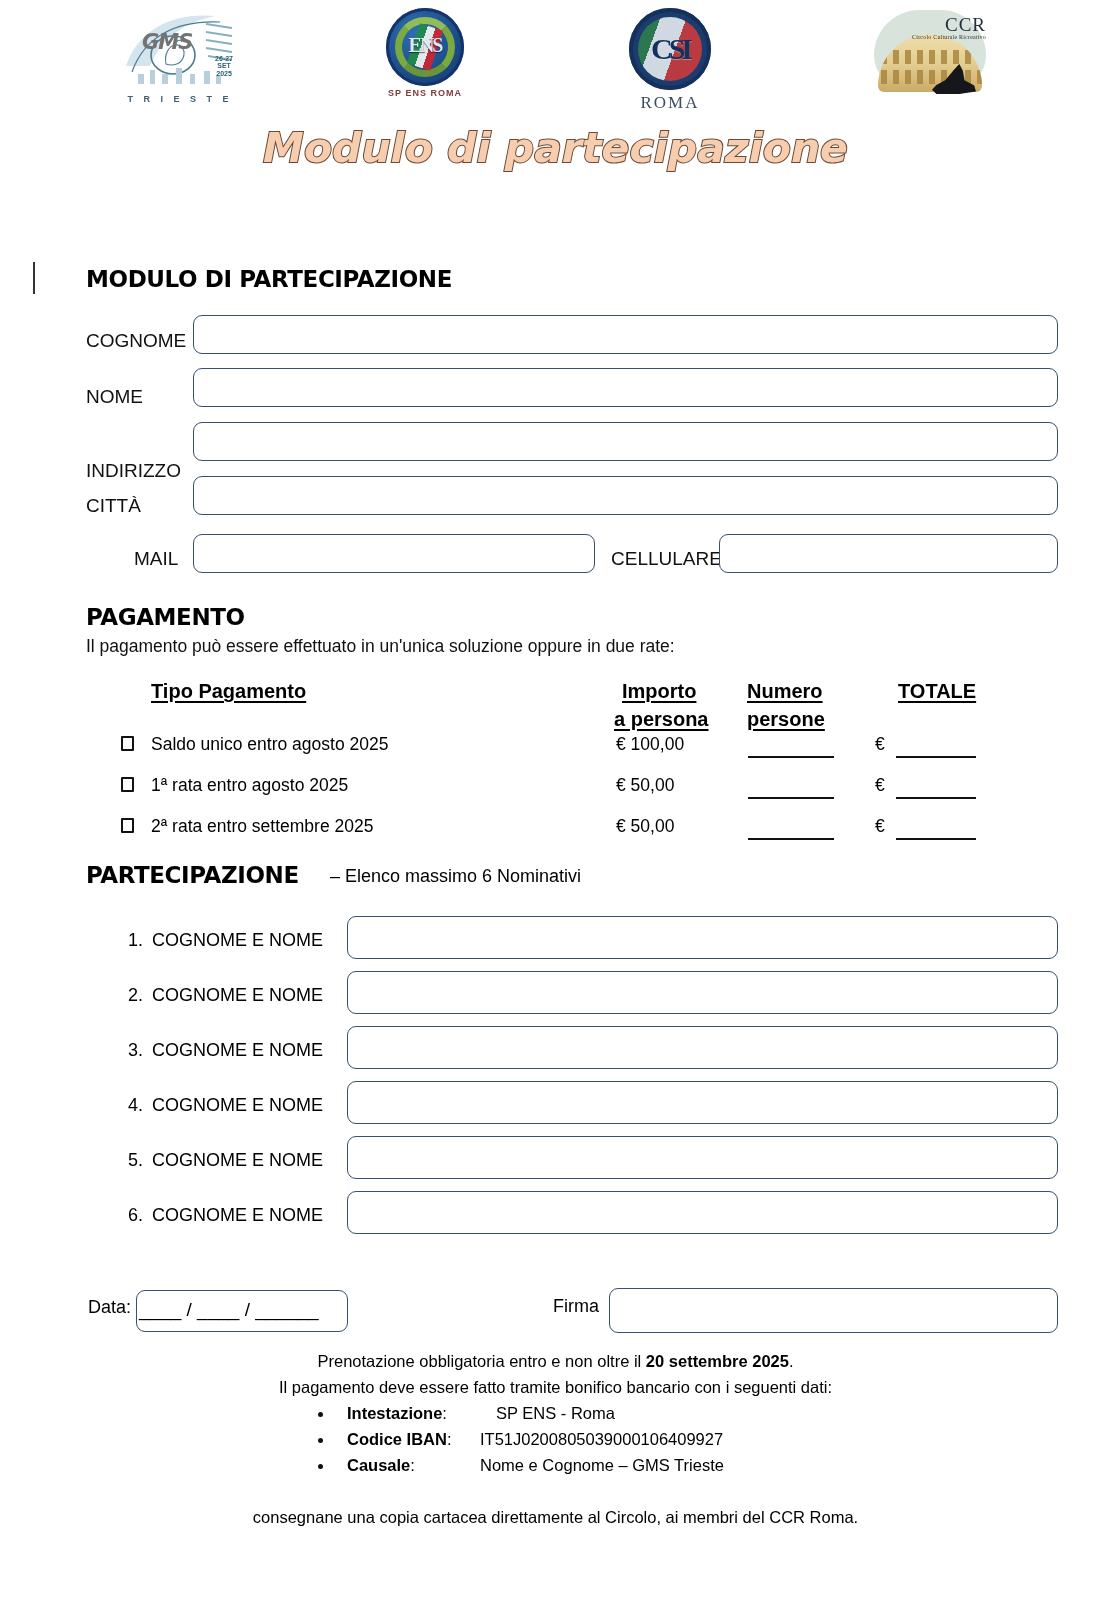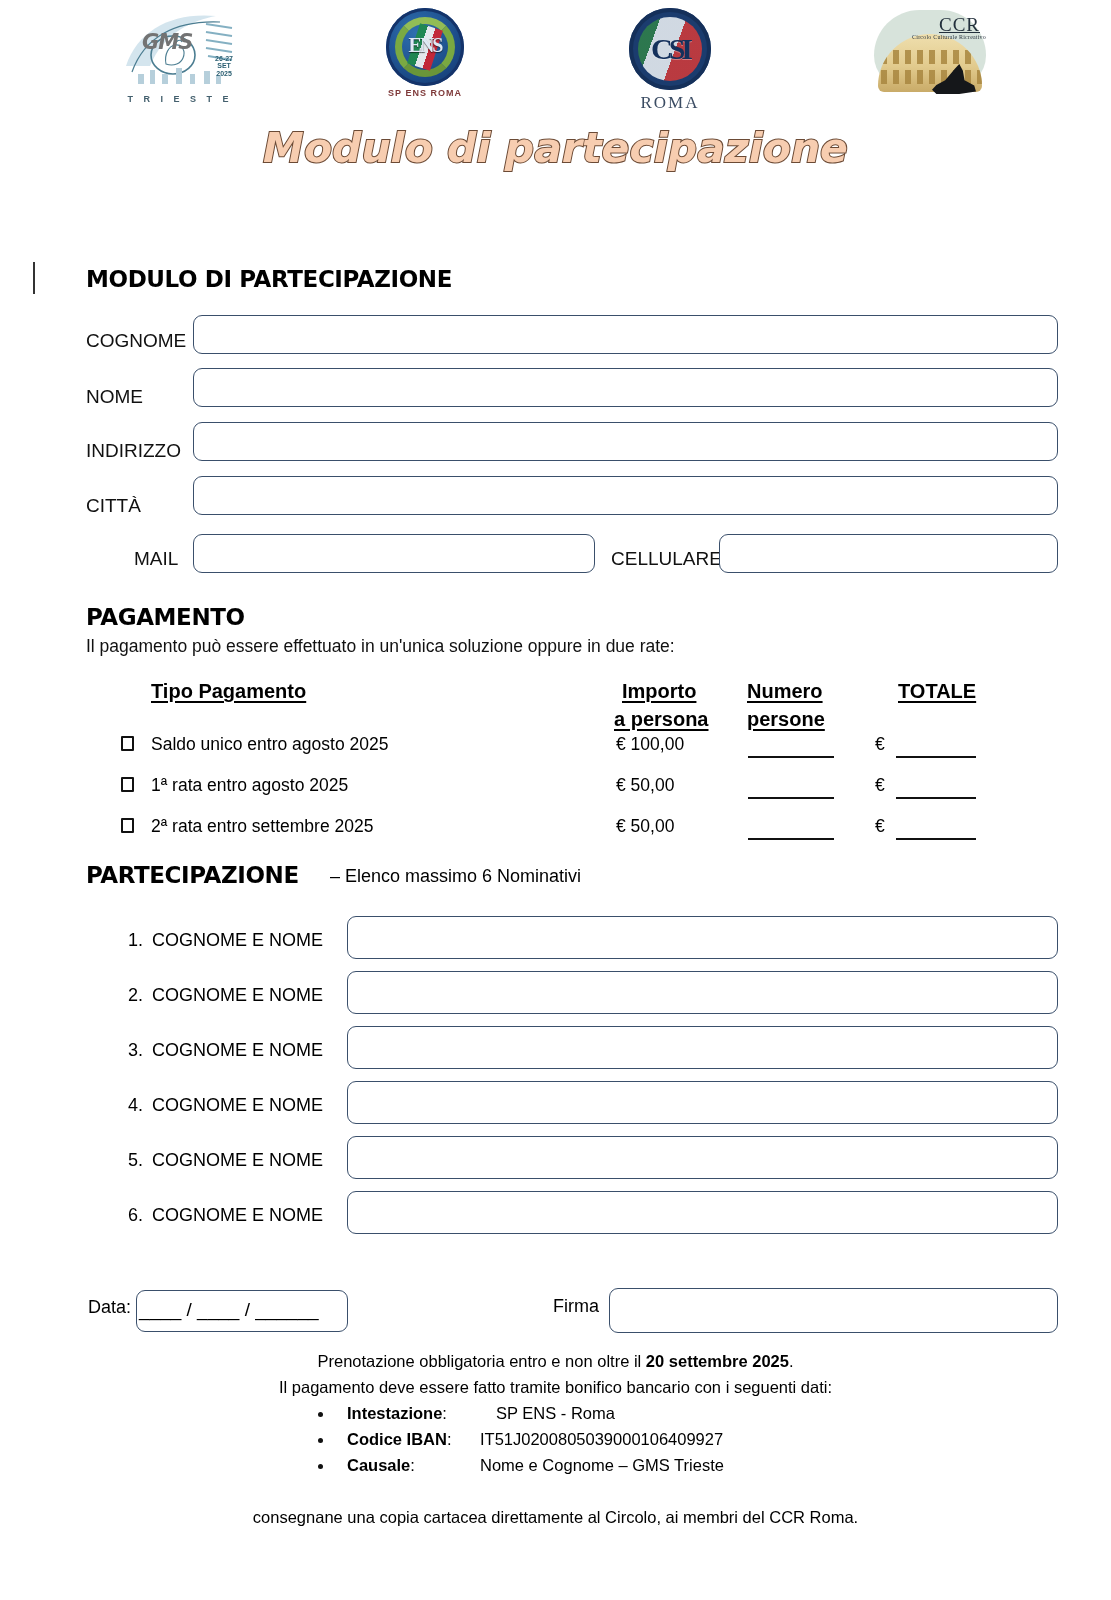--- a/index.html
+++ b/index.html
@@ -163,23 +163,23 @@
   }
   .ccr-col::before { top: 16px; }
   .ccr-col::after { top: 36px; }
   .ccr-gondola {
     position: absolute; bottom: 6px; right: 16px;
     width: 44px; height: 30px;
     background: #15171a;
     clip-path: polygon(0 86%, 10% 70%, 30% 54%, 52% 16%, 62% 0, 70% 22%, 74% 54%, 96% 72%, 100% 92%, 62% 100%, 10% 100%);
   }
   .ccr-title {
-    position: absolute; top: 6px; right: 12px;
+    position: absolute; top: 6px; right: 6px;
     font-family: "Liberation Serif", serif;
-    font-size: 19px; letter-spacing: 1px; color: #23303c; text-decoration: underline;
+    font-size: 19px; letter-spacing: 1px; color: #23303c;
   }
   .ccr-sub {
     position: absolute; top: 26px; right: 6px;
     font-family: "Liberation Serif", serif;
     font-size: 6px; letter-spacing: .2px; color: #2a3540;
   }
 
   
   .banner {
     position: absolute;
@@ -402,21 +402,21 @@
 
   <div class="vbar"></div>
   <div class="section-head" style="left:86px; top:266px;">MODULO DI PARTECIPAZIONE</div>
 
   <div class="label" style="left:86px; top:330px;">COGNOME</div>
   <div class="field" style="left:193px; top:315px; width:865px; height:39px;"></div>
 
   <div class="label" style="left:86px; top:386px;">NOME</div>
   <div class="field" style="left:193px; top:368px; width:865px; height:39px;"></div>
 
-  <div class="label" style="left:86px; top:440px;">INDIRIZZO</div>
+  <div class="label" style="left:86px; top:460px;">INDIRIZZO</div>
   <div class="field" style="left:193px; top:422px; width:865px; height:39px;"></div>
 
   <div class="label" style="left:86px; top:495px;">CITTÀ</div>
   <div class="field" style="left:193px; top:476px; width:865px; height:39px;"></div>
 
   <div class="label" style="left:86px; top:548px;margin-left:48px;">MAIL</div>
   <div class="field" style="left:193px; top:534px; width:402px; height:39px;"></div>
 
   <div class="label" style="left:611px; top:548px;">CELLULARE</div>
   <div class="field" style="left:719px; top:534px; width:339px; height:39px;"></div>

